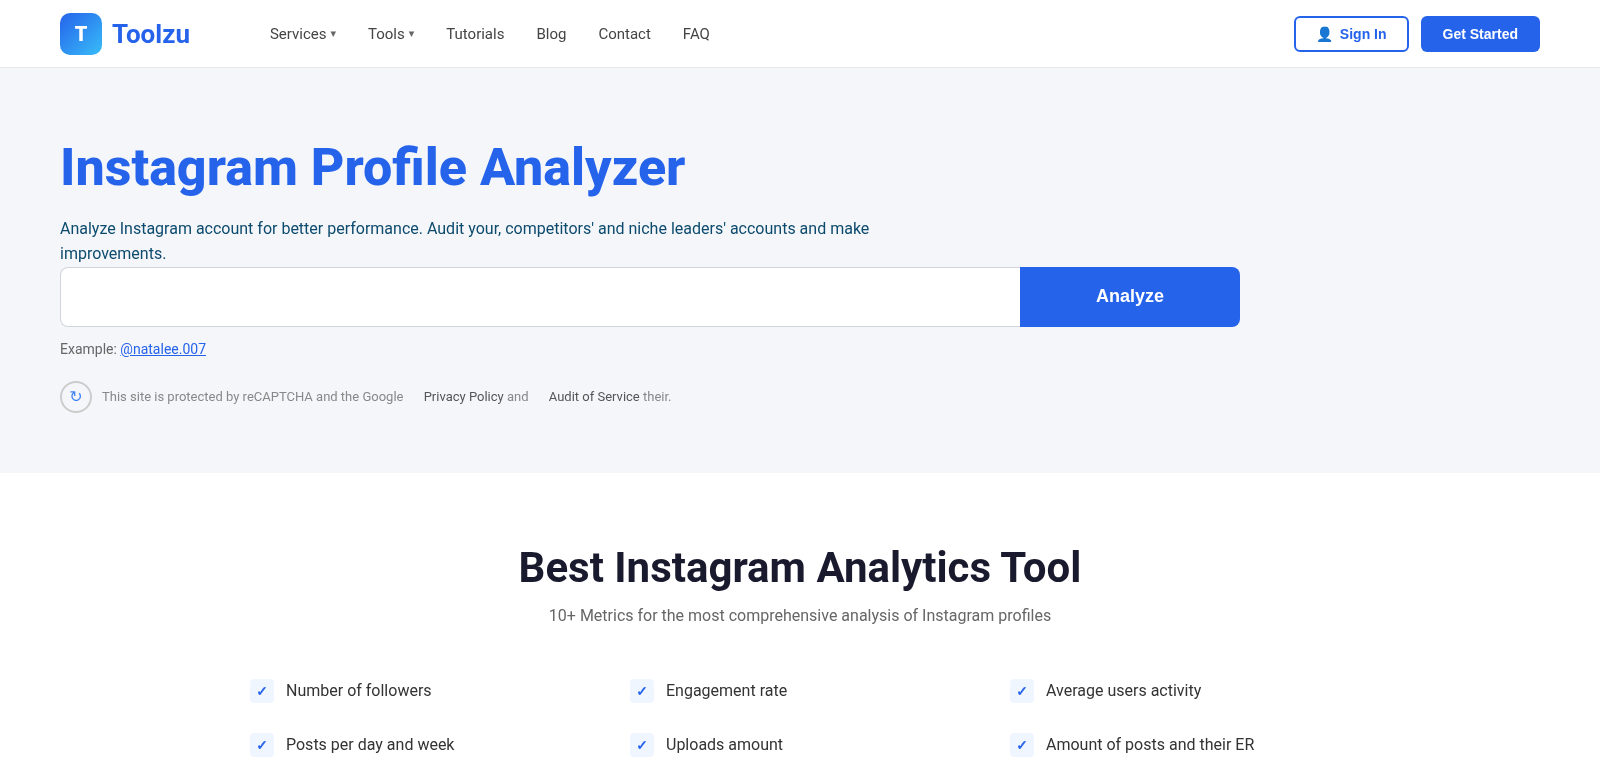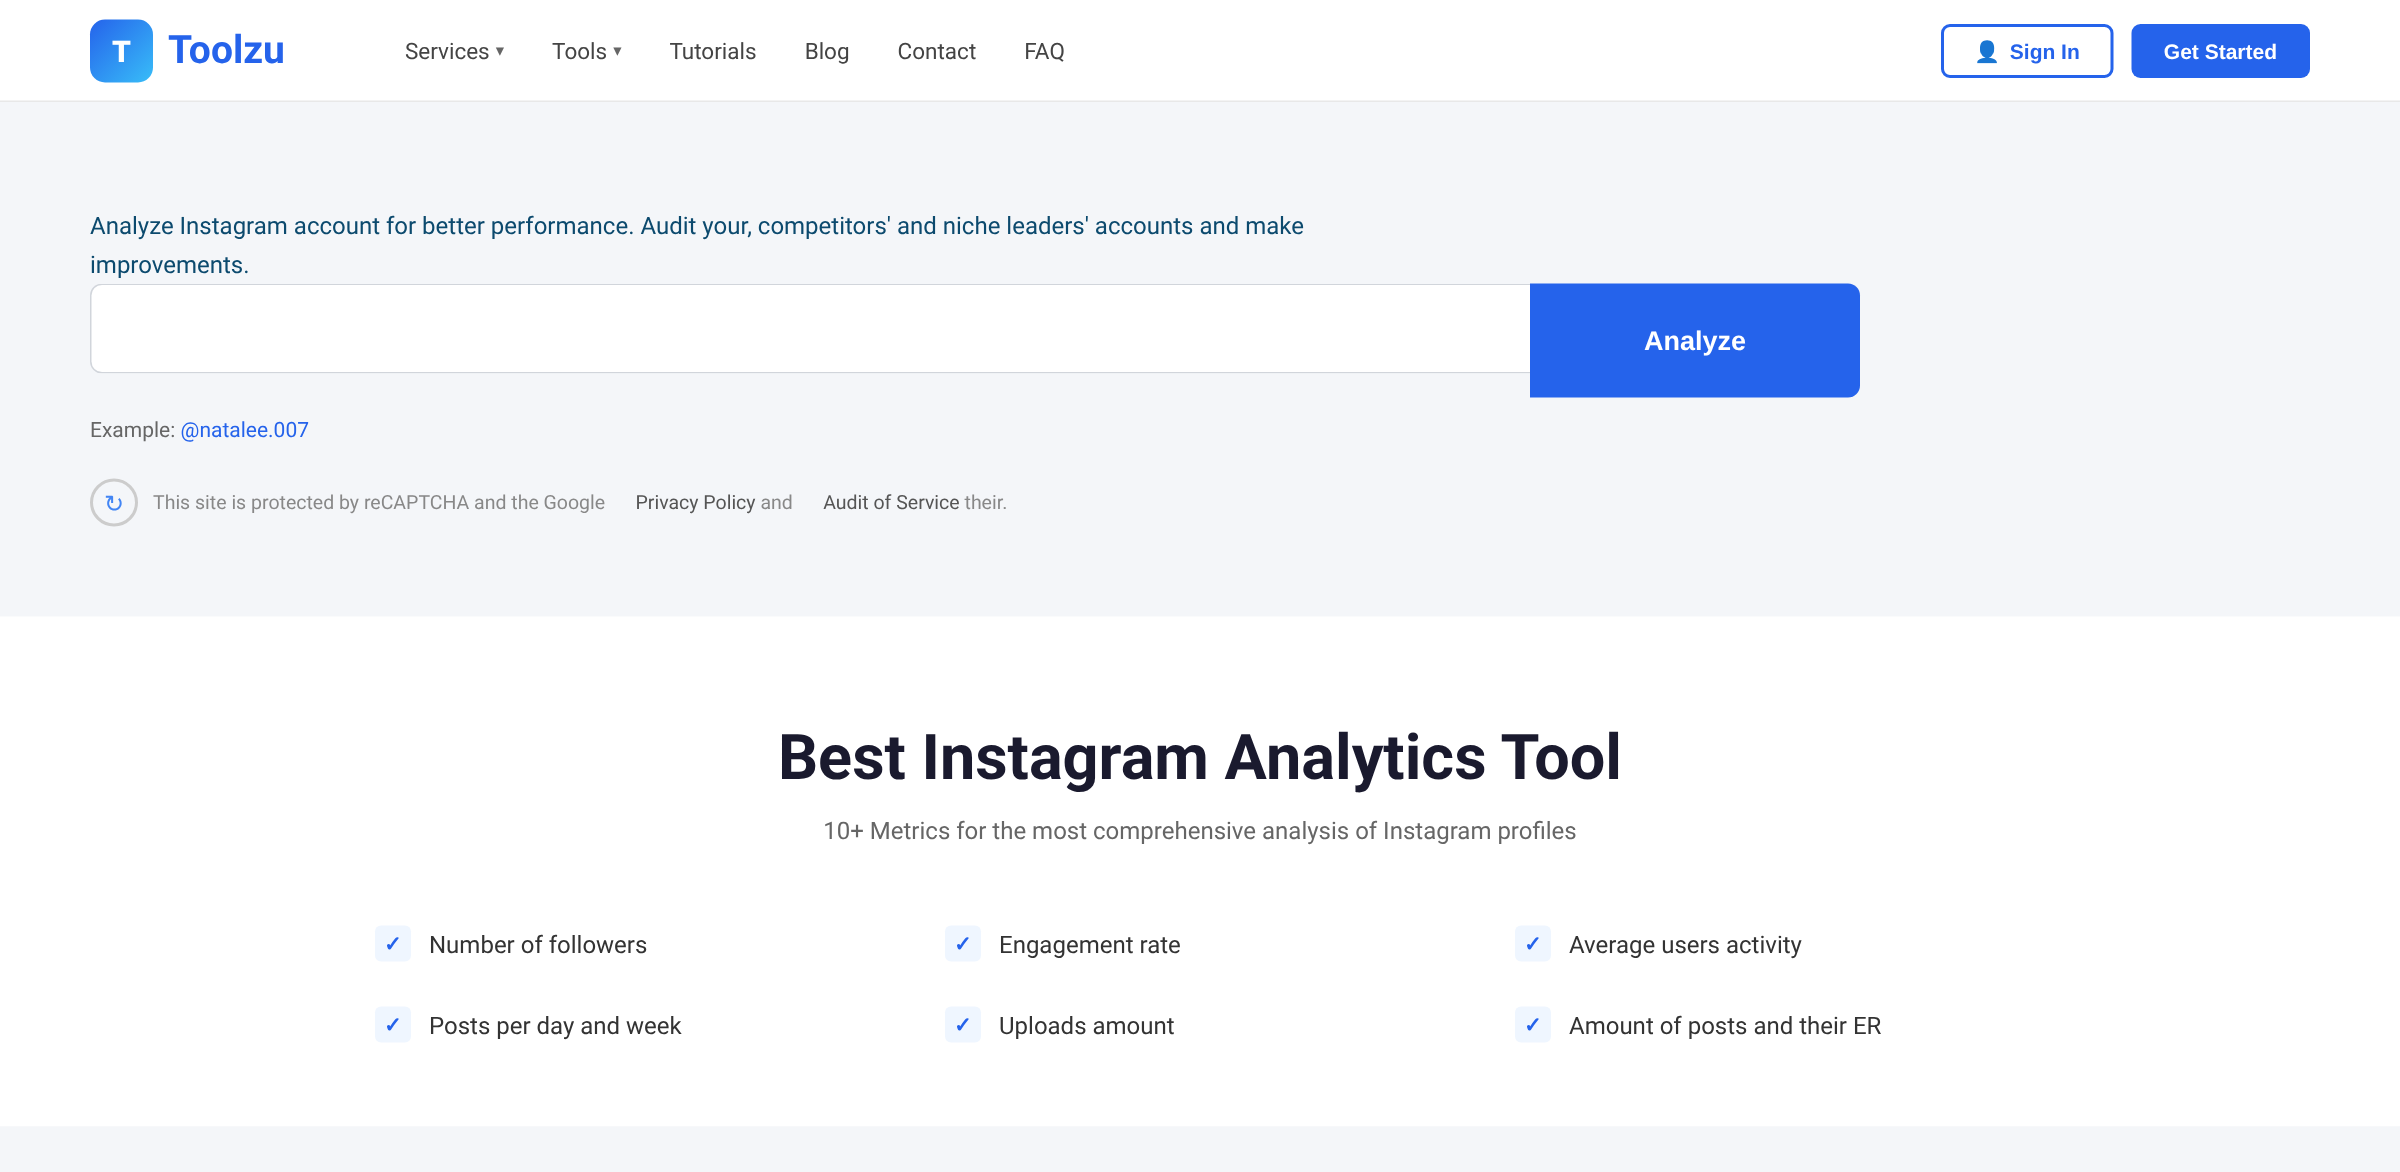--- a/index.html
+++ b/index.html
@@ -120,35 +120,36 @@
       border-radius: 8px 0 0 8px;
       padding: 0 20px;
       font-size: 16px;
       background: #fff;
       outline: none;
     }
     .btn-analyze {
       background: #2563eb;
       color: #fff;
       border: none;
-      height: 76px;
+      height: 60px;
       padding: 0 60px;
       border-radius: 0 8px 8px 0;
       font-size: 18px;
       font-weight: 700;
       cursor: pointer;
       min-width: 220px;
     }
     .example-text {
       font-size: 14px;
       color: #666;
       margin-bottom: 24px;
     }
     .example-link {
       color: #2563eb;
+      text-decoration: underline;
     }
     .recaptcha-notice {
       display: flex;
       align-items: center;
       gap: 10px;
       font-size: 13px;
       color: #888;
     }
     .recaptcha-logo {
       width: 32px;
@@ -243,20 +244,21 @@
   <div class="nav-actions">
     <button class="btn-signin">
       <span>👤</span>
       <span>Sign In</span>
     </button>
     <button class="btn-getstarted">Get Started</button>
   </div>
 </nav>
 
 <section class="hero">
+  <h1 class="hero-title">Instagram Profile Analyzer</h1>
   <p class="hero-subtitle">Analyze Instagram account for better performance. Audit your, competitors' and niche leaders' accounts and make improvements.</p>
 
   <div class="search-row">
     <input class="search-input" type="text" placeholder="" style="">
     <button class="btn-analyze">Analyze</button>
   </div>
 
   <p class="example-text">
     <span>Example:</span>
     <a class="example-link">@natalee.007</a>

